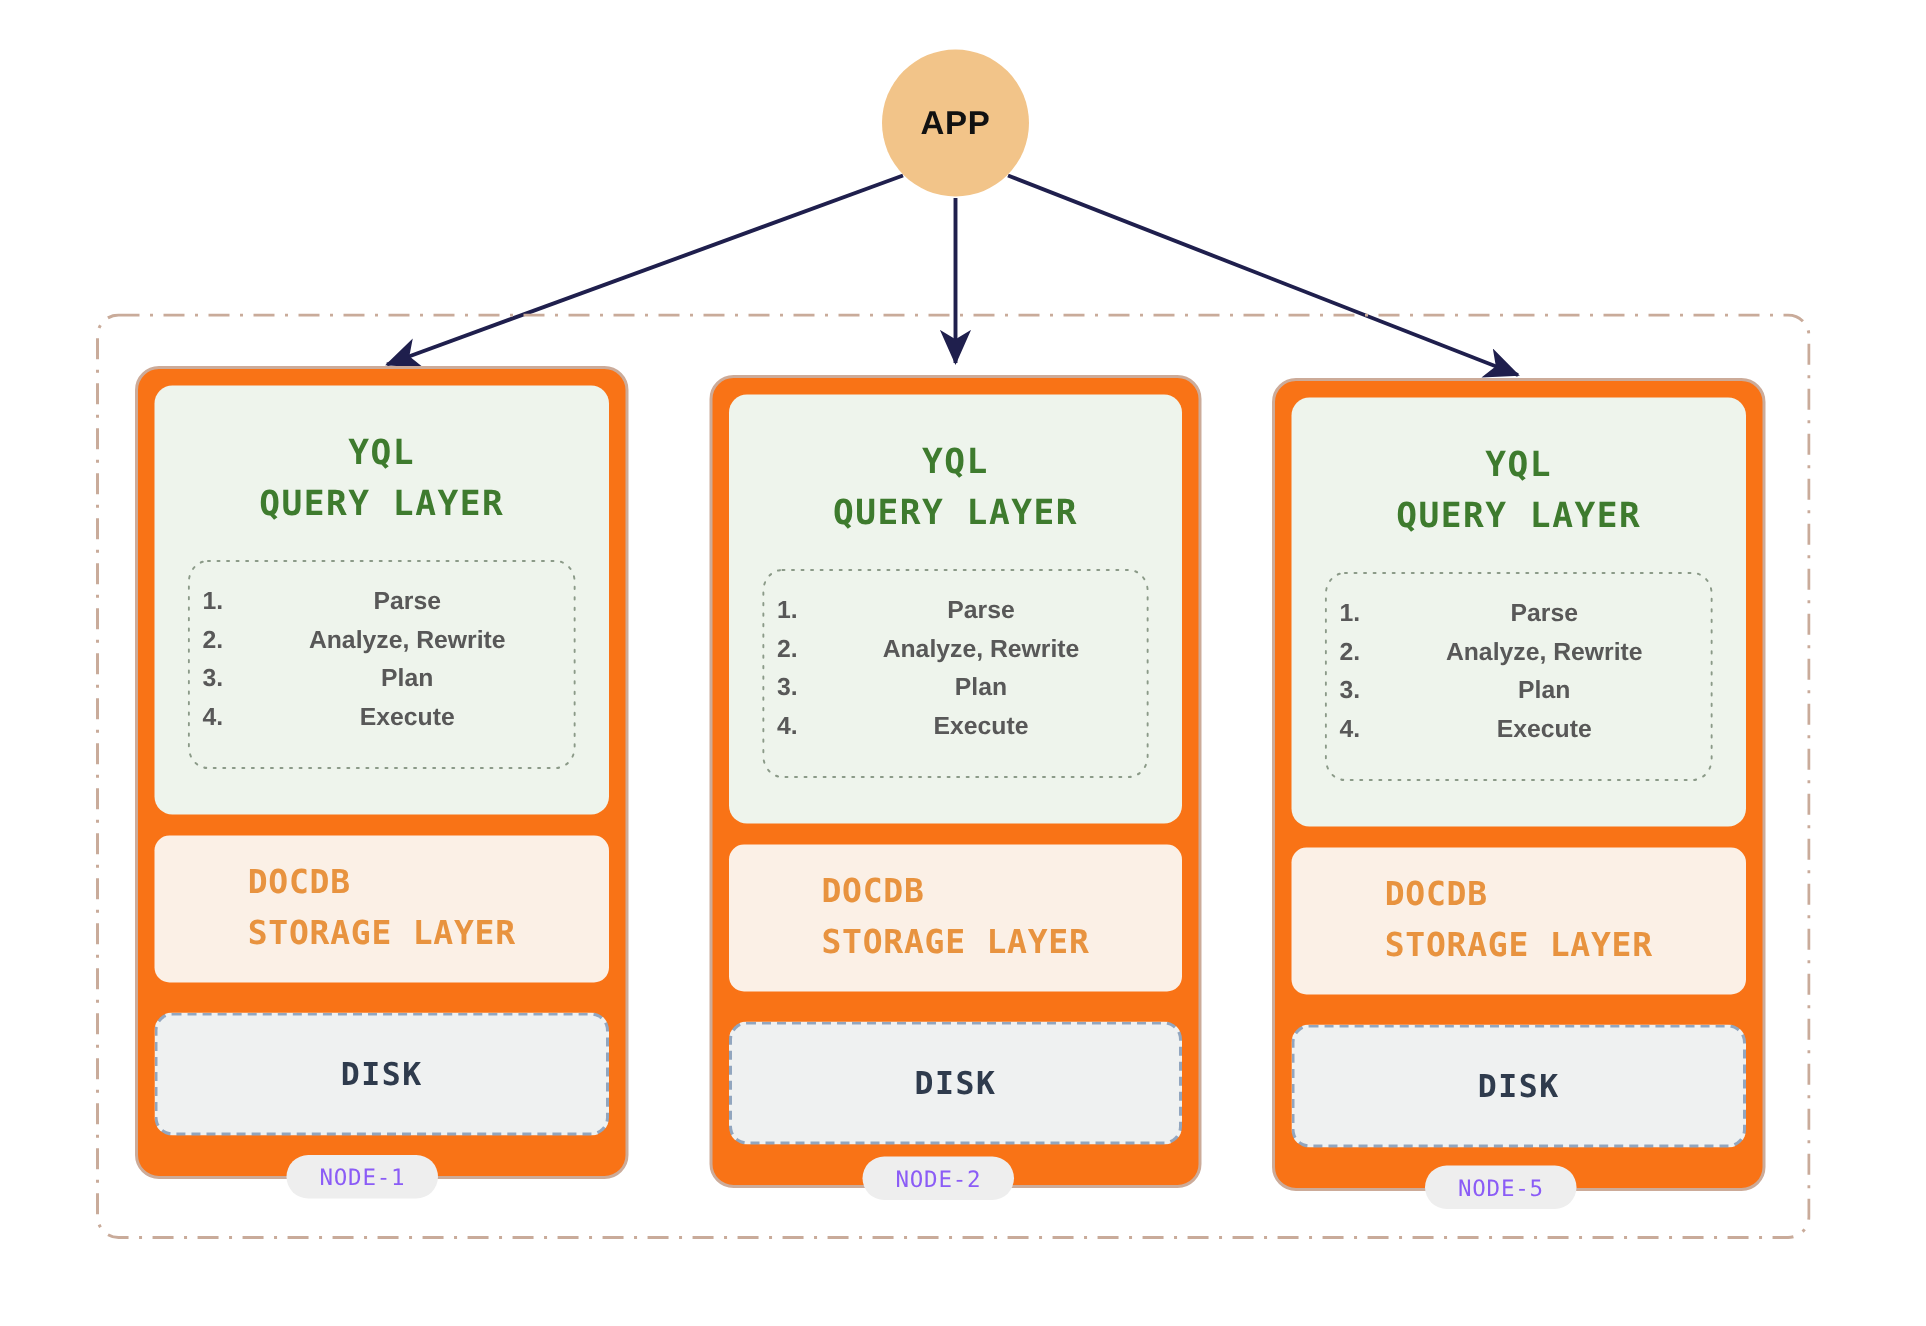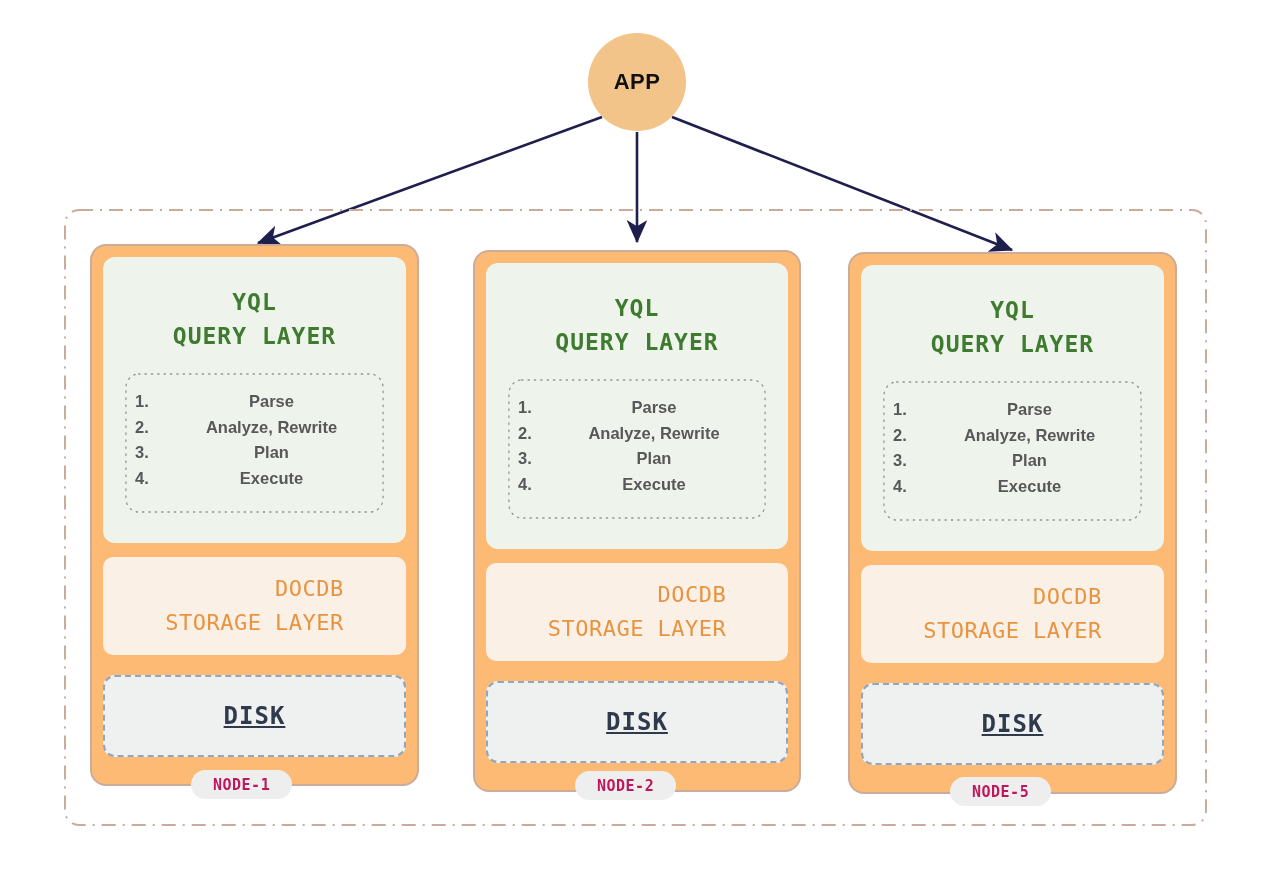--- a/index.html
+++ b/index.html
@@ -67,21 +67,21 @@
     width: 100%;
     height: 100%;
   }
 
   
   .node-card {
     position: absolute;
     box-sizing: border-box;
     border: 2px solid #ccab99;
     border-radius: 16px;
-    background: #fdba74;
+    background: #f97316;
   }
   #node-card-0 { left: 90px;  top: 244px; width: 329px; height: 542px; }
   #node-card-1 { left: 473px; top: 250px; width: 328px; height: 542px; }
   #node-card-2 { left: 848px; top: 252px; width: 329px; height: 542px; }
 
   .node-inner {
     position: absolute;
     left: 11px;
     right: 11px;
     top: 11px;
@@ -161,24 +161,24 @@
     top: 300px;
     height: 98px;
     background: #fbf0e6;
     border-radius: 10px;
     display: flex;
     flex-direction: column;
     align-items: center;
     justify-content: center;
   }
   .docdb-title {
-    text-align: right;
+    text-align: left;
     color: #e8933f;
     font-family: "DejaVu Sans Mono", "Liberation Mono", monospace;
-    font-weight: 400;
+    font-weight: 700;
     font-size: 22px;
     line-height: 34px;
     letter-spacing: 0.5px;
   }
   .docdb-title .line2 { display: block; }
 
   
   .disk-panel {
     position: absolute;
     left: 0;
@@ -190,38 +190,37 @@
     border-radius: 12px;
     background: #eff1f1;
     display: flex;
     align-items: center;
     justify-content: center;
   }
   .disk-title {
     color: #2f3b4d;
     font-family: "DejaVu Sans Mono", "Liberation Mono", monospace;
     font-weight: 700;
-    font-size: 24px;
+    font-size: 21px;
     letter-spacing: 1px;
-    text-decoration: underline;
   }
 
   
   .node-pill {
     position: absolute;
     height: 29px;
     padding: 0 22px;
     border-radius: 15px;
     background: #eeeeee;
     display: flex;
     align-items: center;
     justify-content: center;
-    color: #be185d;
+    color: #8b5cf6;
     font-family: "DejaVu Sans Mono", "Liberation Mono", monospace;
-    font-weight: 700;
+    font-weight: 400;
     font-size: 15px;
     letter-spacing: 0.5px;
     white-space: nowrap;
   }
   #node-pill-0 { left: 191px; top: 770px; }
   #node-pill-1 { left: 575px; top: 771px; text-align: center; }
   #node-pill-2 { left: 950px; top: 777px; }
 </style>
 </head>
 <body>

